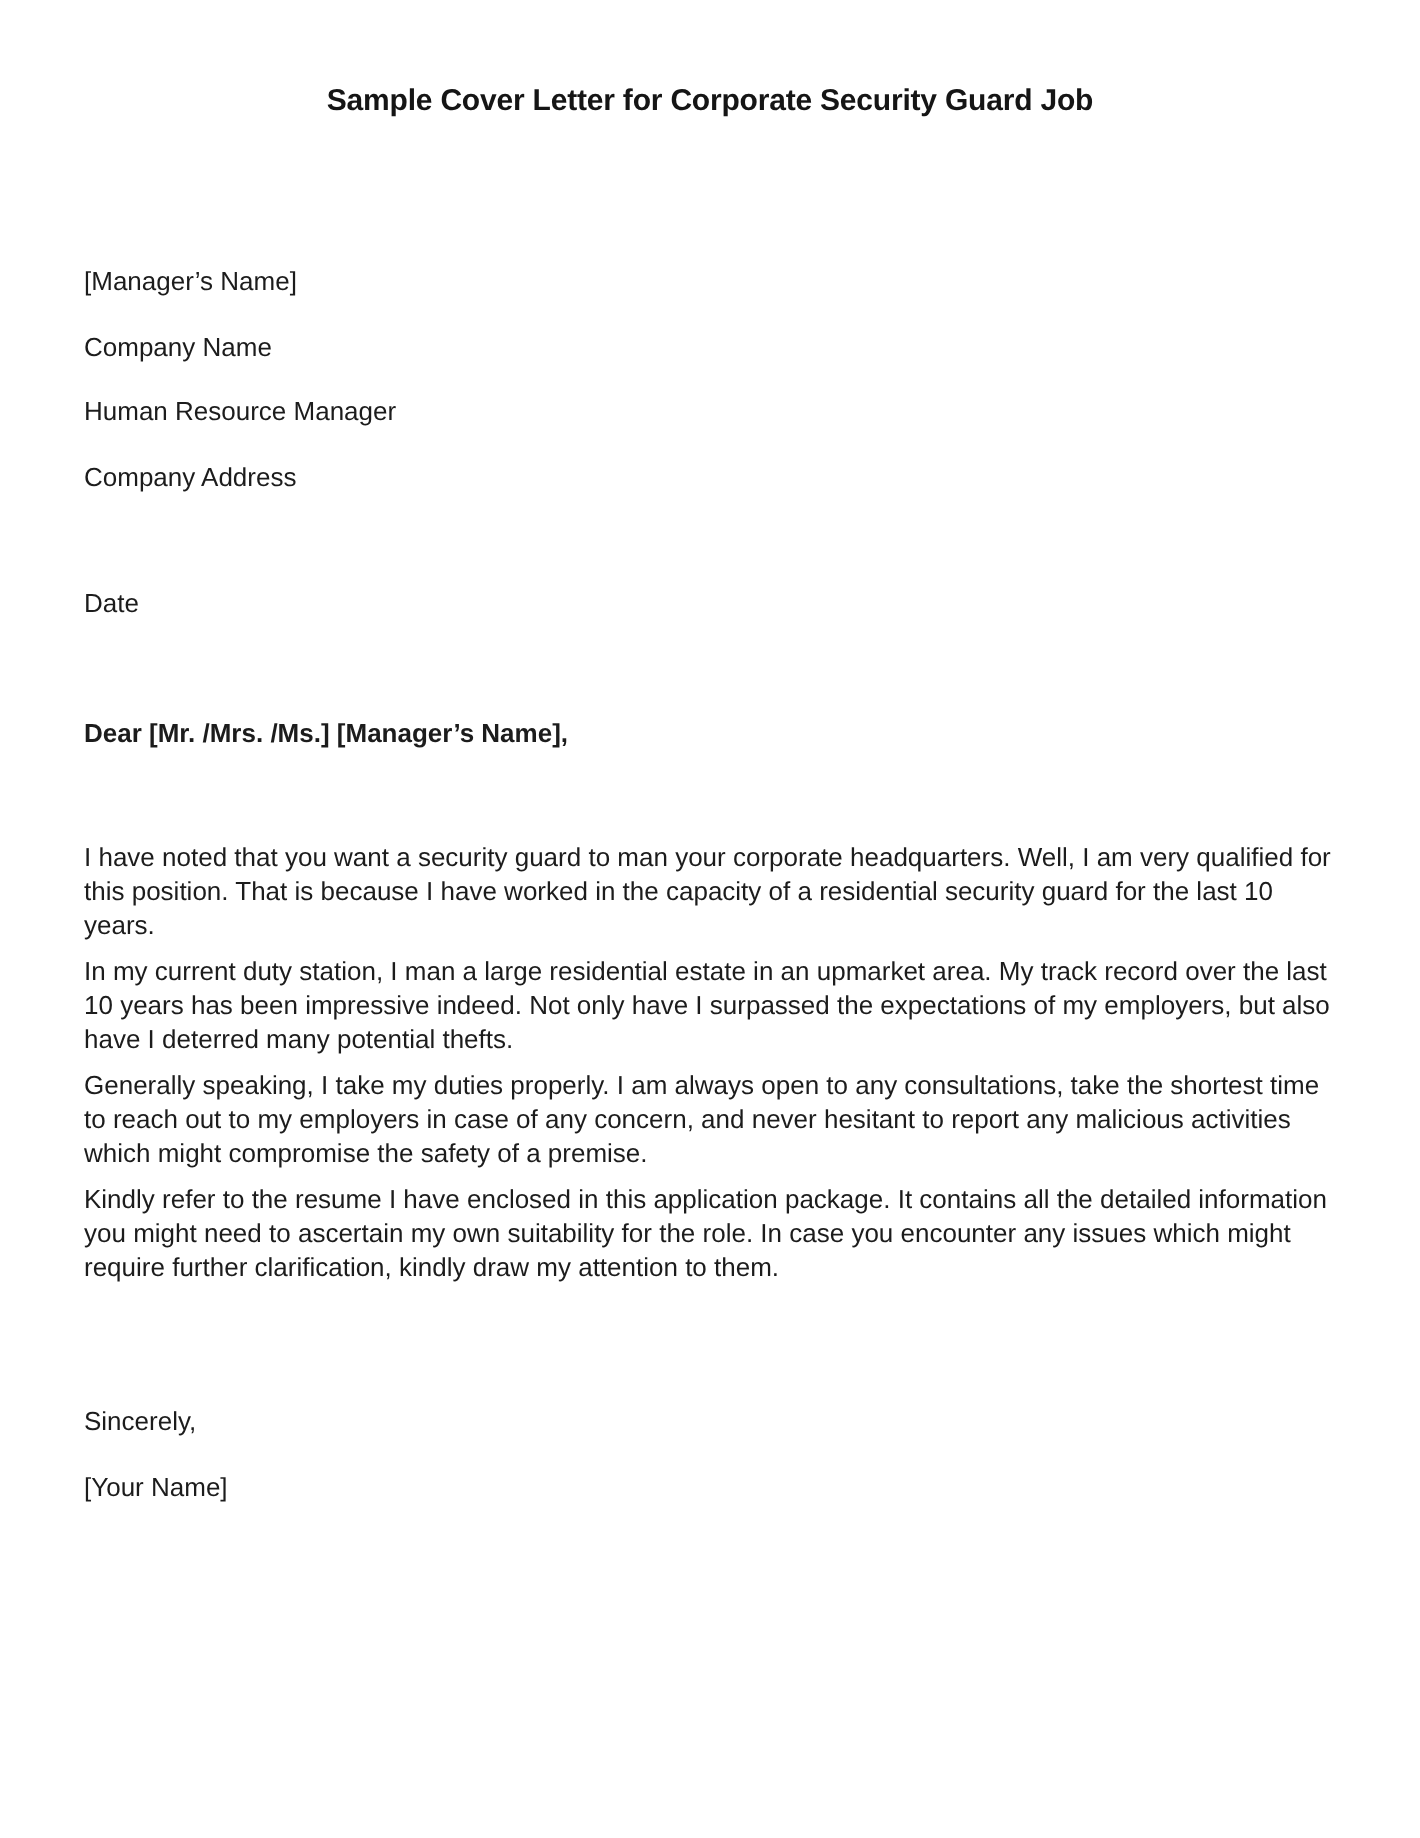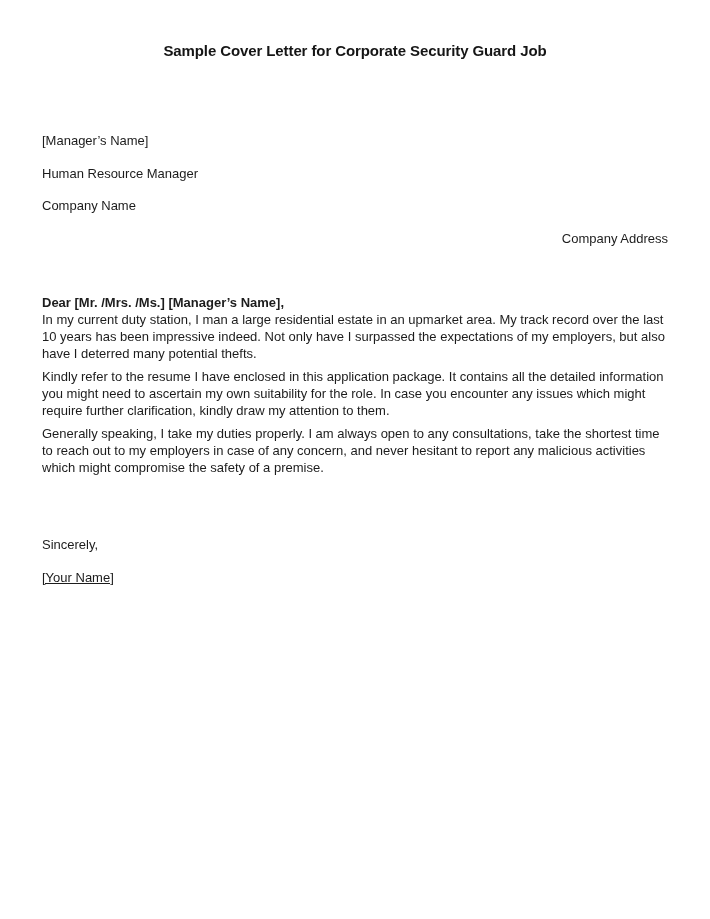--- a/index.html
+++ b/index.html
@@ -21,55 +21,57 @@
     letter-spacing: -0.1px;
     line-height: 15px;
     color: #151515;
   }
   .letter-body {
     font-size: 13px;
     line-height: 17px;
   }
   .recipient-block { margin-top: 74px; }
   .recipient-line { margin-bottom: 15.5px; }
-  .recipient-line:last-child { margin-bottom: 0; text-align: right; }
+  .recipient-line:last-child { margin-bottom: 0; }
   .date-line { margin-top: 46.5px; }
   .salutation-line { margin-top: 47.5px; font-weight: bold; }
   .subject-line { margin-top: 48px; }
   .body-paragraph { max-width: 628px; }
   .body-paragraph.first { margin-top: 45.5px; }
   .body-paragraph + .body-paragraph { margin-top: 6px; }
   .closing-line { margin-top: 60px; }
-  .signature-line { margin-top: 16px; text-decoration: underline; }
+  .signature-line { margin-top: 16px; }
 </style>
 </head>
 <body>
 
 <div class="page">
 
   <h1 class="doc-title">Sample Cover Letter for Corporate Security Guard Job</h1>
 
   <div class="letter-body">
 
     <div class="recipient-block">
       <p class="recipient-line">[Manager’s Name]</p>
+      <p class="recipient-line">Company Name</p>
       <p class="recipient-line">Human Resource Manager</p>
-      <p class="recipient-line">Company Name</p>
       <p class="recipient-line">Company Address</p>
     </div>
 
+    <p class="date-line">Date</p>
 
     <p class="salutation-line">Dear [Mr. /Mrs. /Ms.] [Manager’s Name],</p>
 
 
+    <p class="body-paragraph first">I have noted that you want a security guard to man your corporate headquarters. Well, I am very qualified for this position. That is because I have worked in the capacity of a residential security guard for the last 10 years.</p>
 
     <p class="body-paragraph">In my current duty station, I man a large residential estate in an upmarket area. My track record over the last 10 years has been impressive indeed. Not only have I surpassed the expectations of my employers, but also have I deterred many potential thefts.</p>
 
+    <p class="body-paragraph">Generally speaking, I take my duties properly. I am always open to any consultations, take the shortest time to reach out to my employers in case of any concern, and never hesitant to report any malicious activities which might compromise the safety of a premise.</p>
+
     <p class="body-paragraph">Kindly refer to the resume I have enclosed in this application package. It contains all the detailed information you might need to ascertain my own suitability for the role. In case you encounter any issues which might require further clarification, kindly draw my attention to them.</p>
-
-    <p class="body-paragraph">Generally speaking, I take my duties properly. I am always open to any consultations, take the shortest time to reach out to my employers in case of any concern, and never hesitant to report any malicious activities which might compromise the safety of a premise.</p>
 
     <p class="closing-line">Sincerely,</p>
 
     <p class="signature-line">[Your Name]</p>
 
   </div>
 </div>
 
 </body></html>

